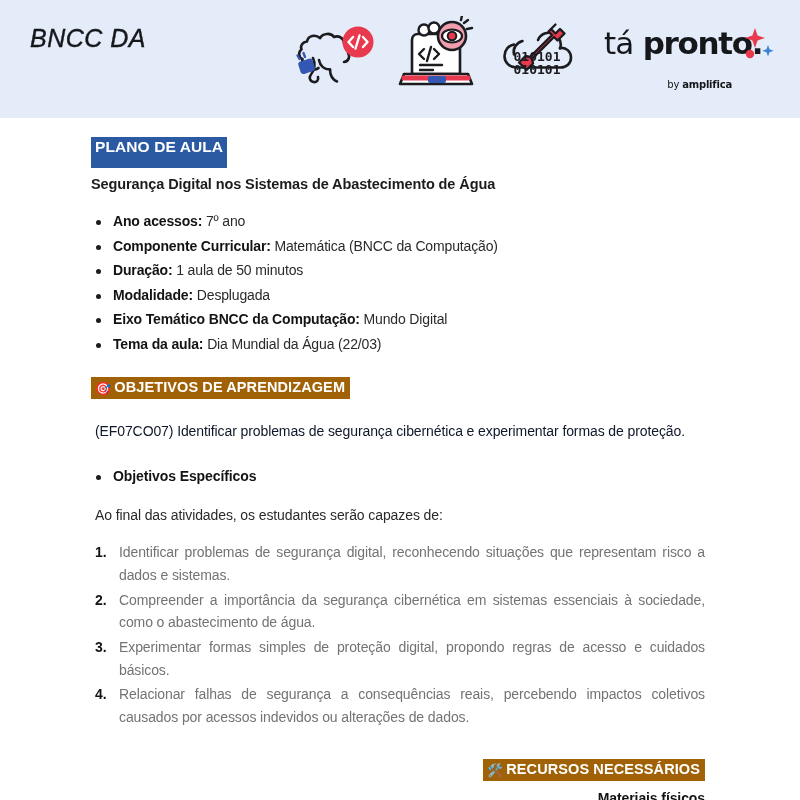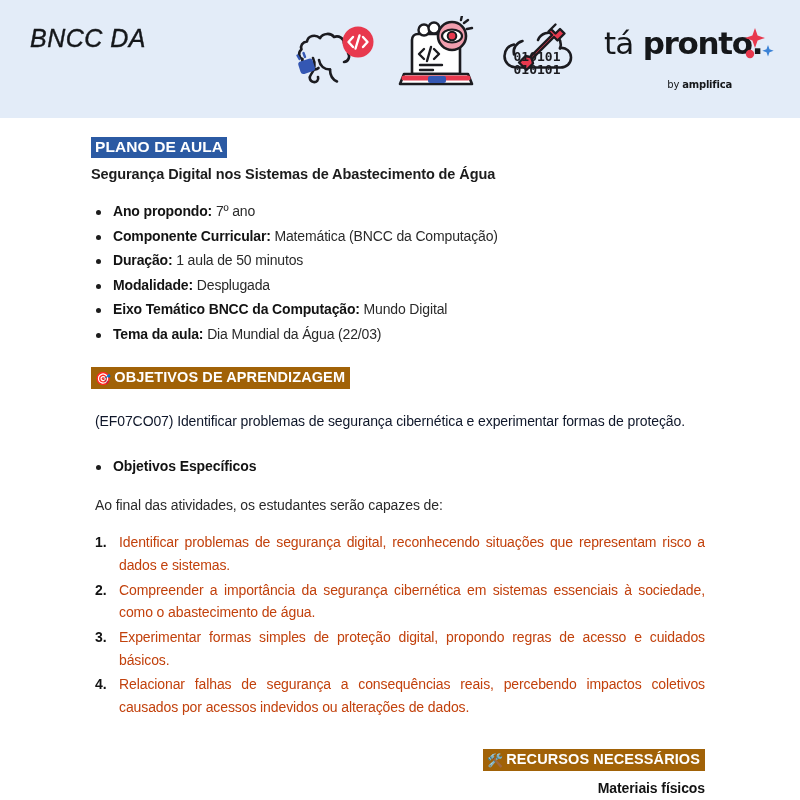--- a/index.html
+++ b/index.html
@@ -111,21 +111,21 @@
   .hl-blue, .hl-red {
     display: inline-block;
     color: #ffffff;
     font-weight: 700;
     line-height: 1.18;
   }
   .hl-blue {
     background: #2b5aa3;
     font-size: 15.5px;
     letter-spacing: 0.1px;
-    padding: 1px 4px 2px 4px;
+    padding: 1px 4px 12px 4px;
   }
   .hl-red {
     background: #a16207;
     font-size: 14.5px;
     letter-spacing: 0.1px;
     padding: 2px 5px 3px 4px;
   }
   .hl-red .emj {
     font-size: 13px;
     margin-right: 3px;
@@ -211,21 +211,21 @@
     counter-reset: obj;
     margin: 18px 0 0 0;
     padding: 0;
   }
   ol.objetivos li {
     counter-increment: obj;
     position: relative;
     padding-left: 28px;
     font-size: 14px;
     line-height: 1.62;
-    color: #c2410c;
+    color: #737373;
     text-align: justify;
     margin-bottom: 2px;
     letter-spacing: -0.1px;
   }
   ol.objetivos li::before {
     content: counter(obj) ".";
     position: absolute;
     left: 4px;
     top: 0;
     font-weight: 700;
@@ -325,21 +325,21 @@
 <div class="doc">
   <div class="content">
 
     <div>
       <span class="hl-blue">PLANO DE AULA</span>
     </div>
 
     <div class="subtitle">Segurança Digital nos Sistemas de Abastecimento de Água</div>
 
     <ul class="meta">
-      <li><b>Ano propondo:</b> <span>7º ano</span></li>
+      <li><b>Ano acessos:</b> <span>7º ano</span></li>
       <li><b>Componente Curricular:</b><span> Matemática (BNCC da Computação)</span></li>
       <li><b>Duração:</b> <span>1 aula de 50 minutos</span></li>
       <li><b>Modalidade:</b> <span>Desplugada</span></li>
       <li><b>Eixo Temático BNCC da Computação:</b> <span>Mundo Digital</span></li>
       <li><b>Tema da aula:</b> <span>Dia Mundial da Água (22/03)</span></li>
     </ul>
 
     <div class="sec-objetivos">
       <span class="hl-red"><span class="emj">🎯</span><span>OBJETIVOS DE APRENDIZAGEM</span></span>
 

